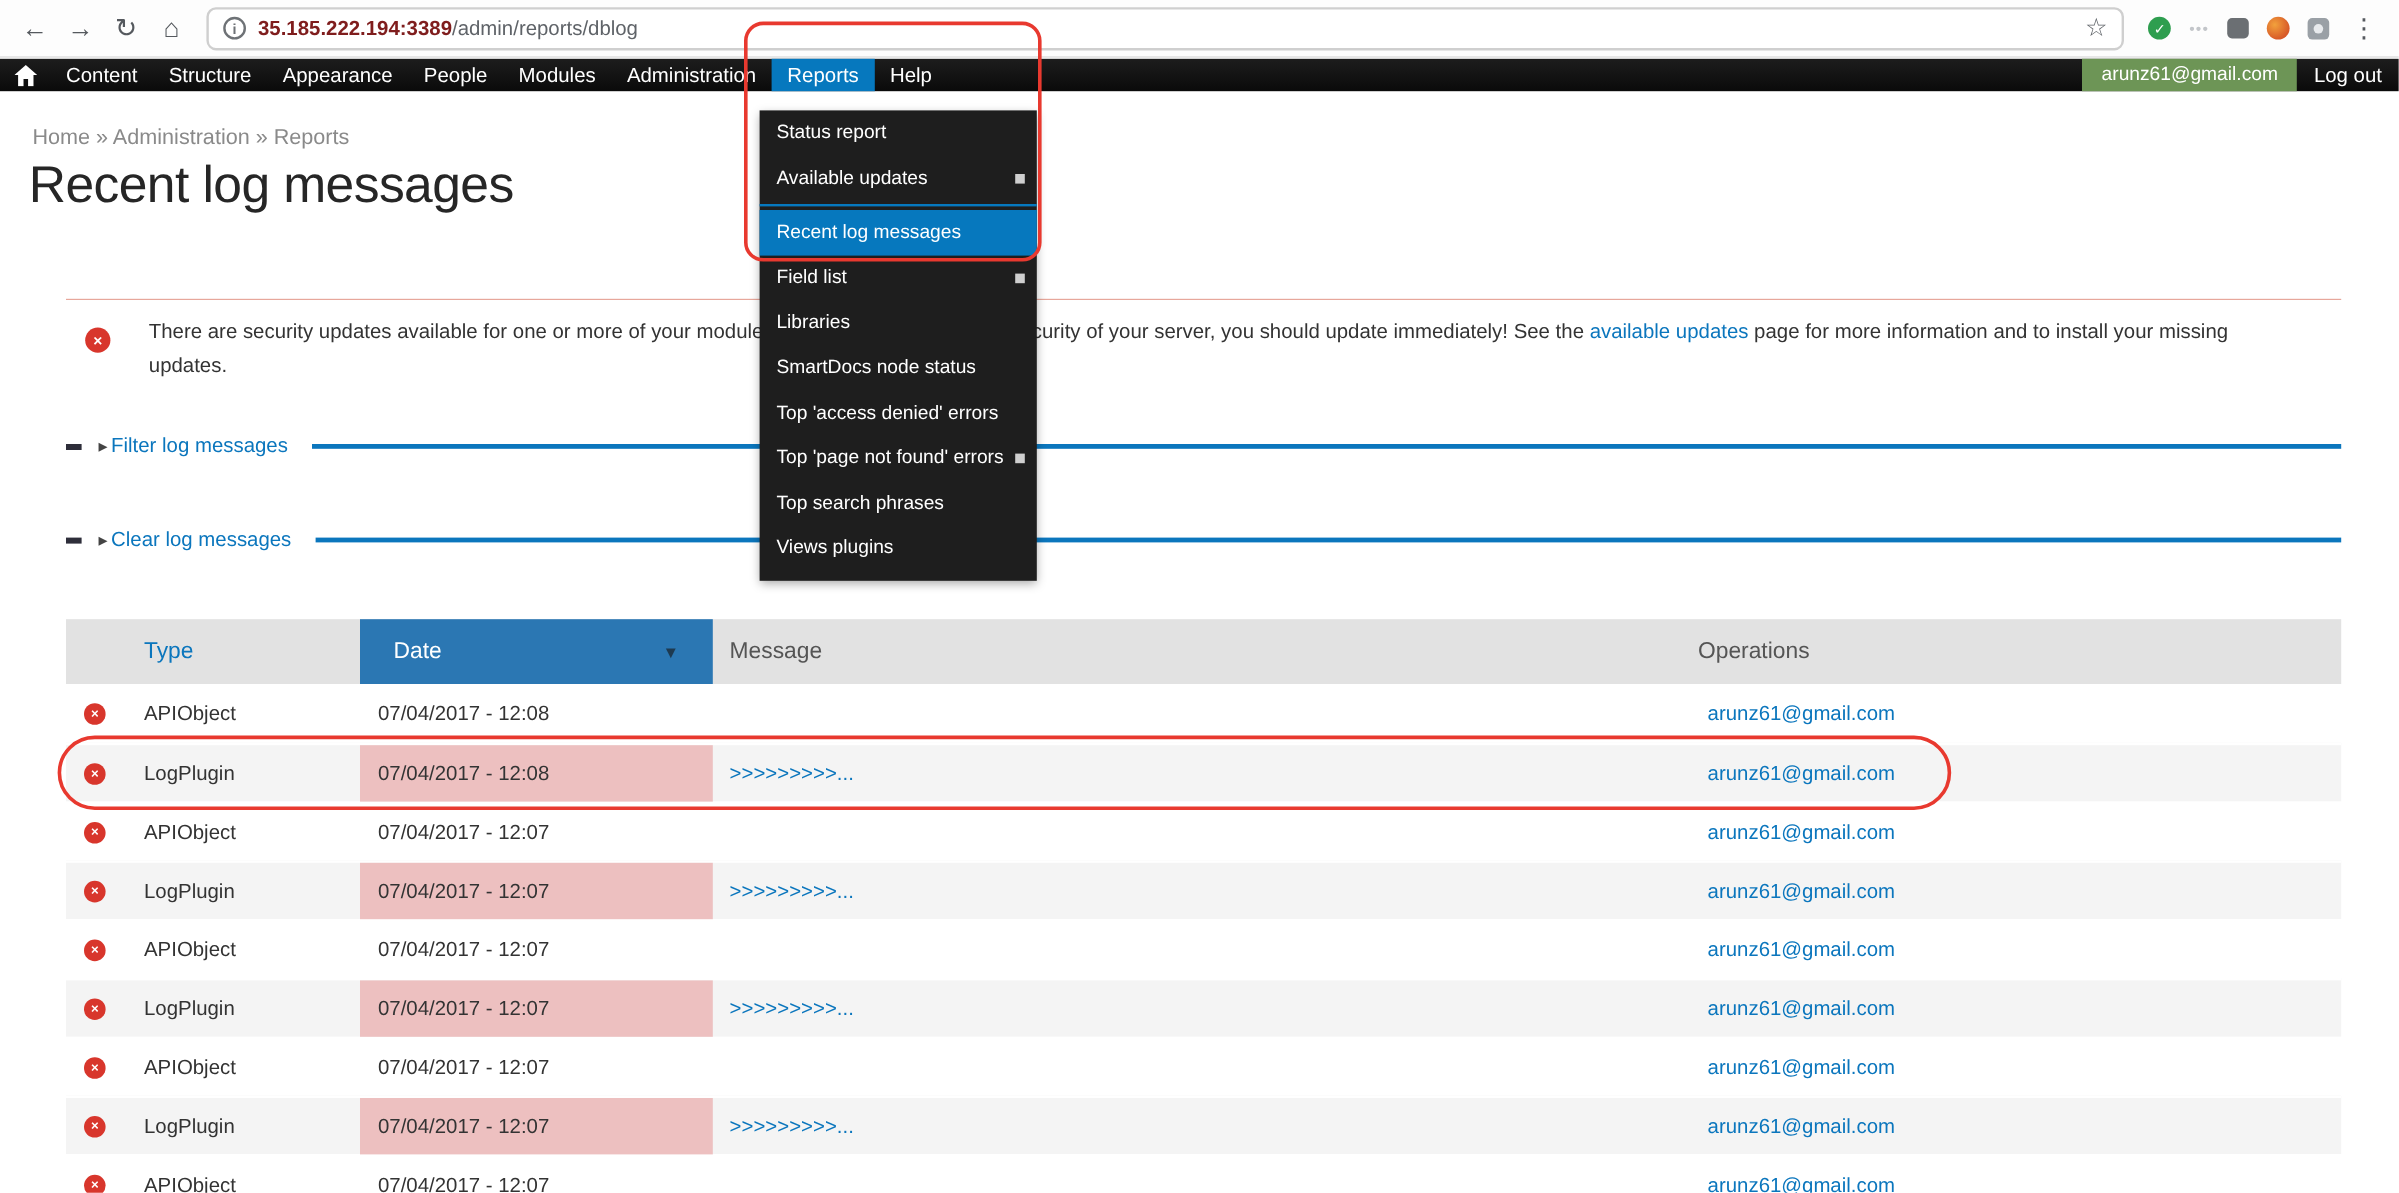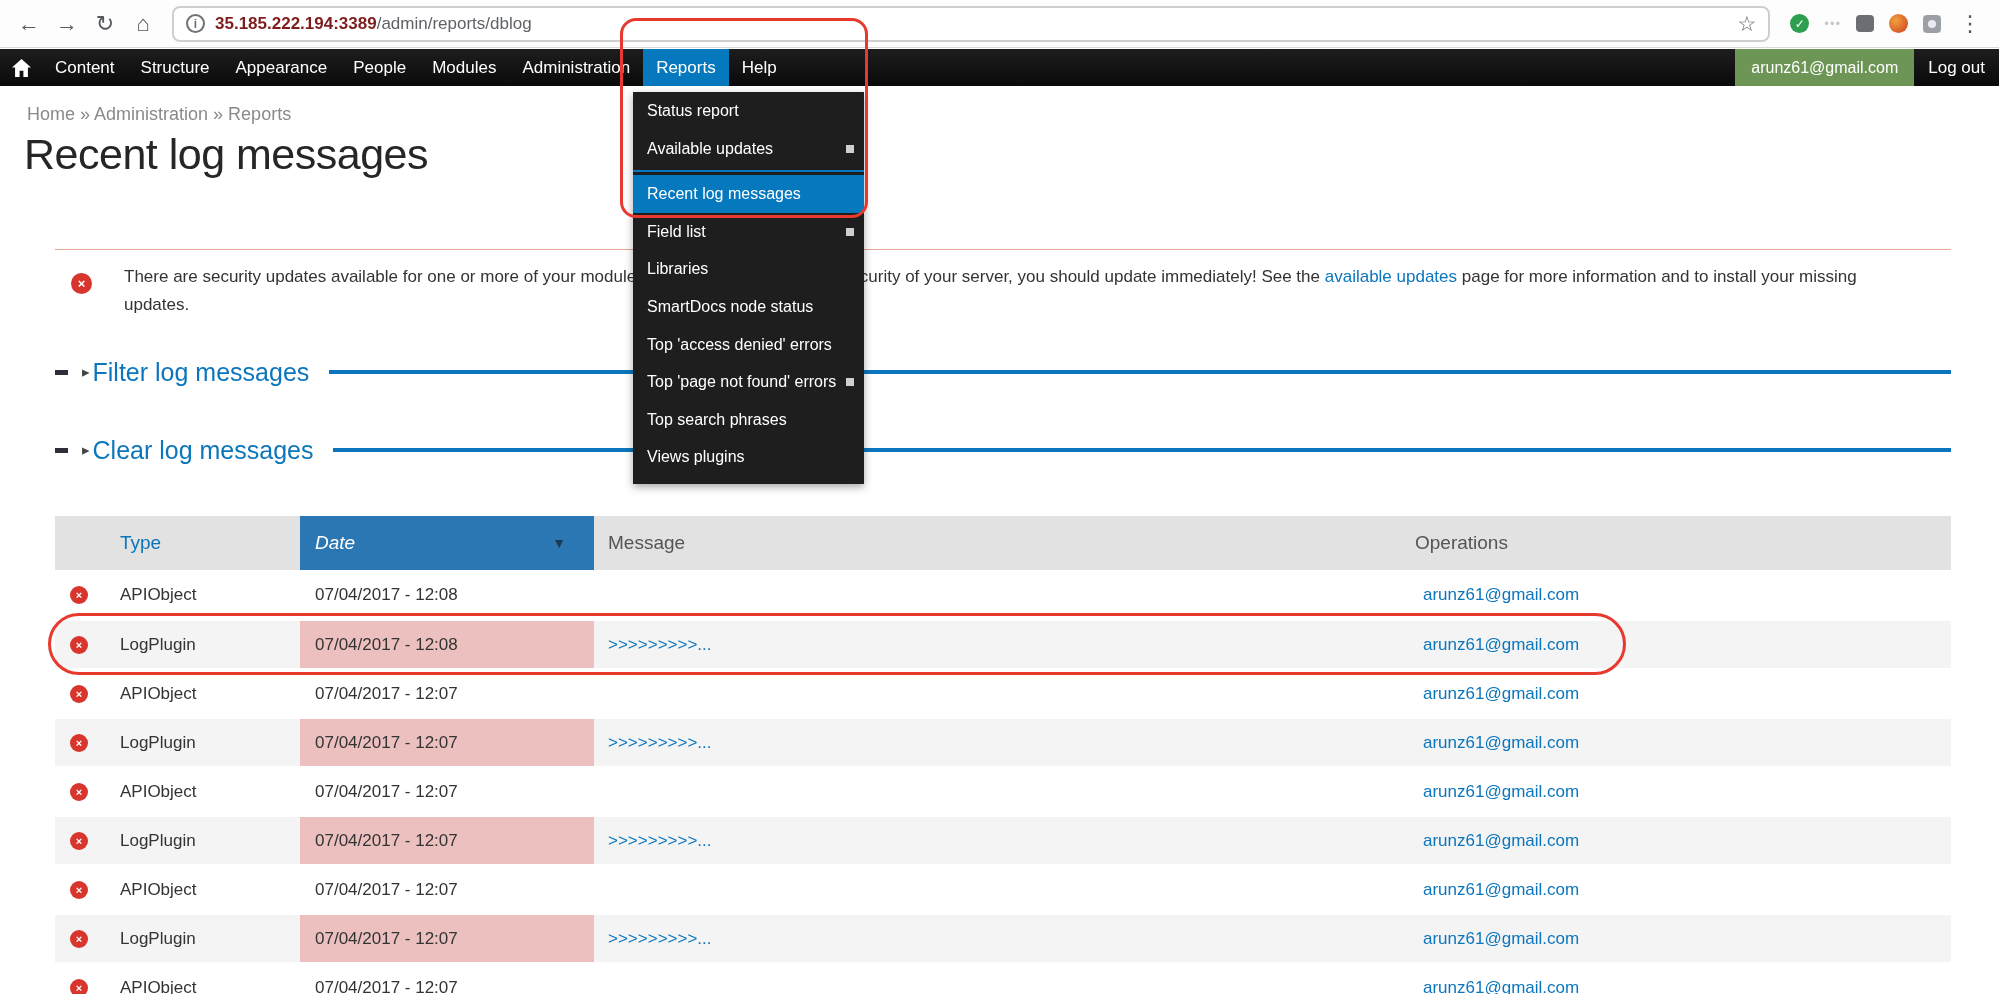--- a/index.html
+++ b/index.html
@@ -38,21 +38,21 @@
   .ext-dots { color:#c3c6ca; font-size:13px; letter-spacing:1px; }
   .ext-shape { width:18px; height:17px; border-radius:4px; background:#6b6f73; }
   .ext-circle { width:19px; height:19px; border-radius:50%;
     background:radial-gradient(circle at 35% 35%, #f2a13c, #d85a28 70%); }
   .ext-square { width:18px; height:18px; border-radius:4px; background:#9aa0a6;
     display:flex; align-items:center; justify-content:center; }
   .ext-square::after { content:""; width:8px; height:8px; border-radius:50%; background:#e8eaed; }
 
   
   .admin-toolbar {
-    position:absolute; top:49px; left:0; right:0; height:37px;
+    position:absolute; top:49px; left:0; right:0; height:27px;
     background:linear-gradient(#1d1d1d, #0a0a0a);
     display:flex; align-items:stretch; color:#fff; font-size:17px; z-index:40;
   }
   .tb-home { width:42px; display:flex; align-items:center; justify-content:center; }
   .tb-item { padding:0 13px; display:flex; align-items:center; white-space:nowrap; cursor:default; }
   .tb-item.active { background:var(--toolbar-highlight); }
   .tb-spacer { flex:1; }
   .tb-account { background:var(--account-green); display:flex; align-items:center; padding:0 16px; font-size:16px; }
   .tb-logout { display:flex; align-items:center; padding:0 14px; }
 
@@ -88,30 +88,30 @@
   }
   .msg-text { margin-left:69px; width:1800px; font-size:17px; line-height:1.62; color:#333; }
   .inline-link { color:var(--accent); text-decoration:none; }
 
   
   .fieldset { position:absolute; left:55px; width:1896px; height:32px;
     display:flex; align-items:center; z-index:5; }
   #fs-filter { top:356px; } #fs-clear { top:434px; }
   .fs-dash { width:13px; height:5px; background:#2e2e3a; margin-right:14px; flex:none; }
   .fs-arrow { color:#444; font-size:15px; margin-right:3px; }
-  .fs-title { color:var(--accent); font-size:25px; margin-right:20px; white-space:nowrap; }
+  .fs-title { color:var(--accent); font-size:17px; margin-right:20px; white-space:nowrap; }
   .fs-line { flex:1; height:4px; background:var(--accent); }
 
   
   .logtable { position:absolute; top:516px; left:55px; width:1896px; z-index:5; }
   .thead, .trow { display:grid; grid-template-columns:245px 294px 811px 328px 218px; }
   .thead { height:54px; background:#e2e2e2; }
   .hcell { display:flex; align-items:center; font-size:19px; color:#555; }
   .h-type { padding-left:65px; color:var(--accent); }
-  .h-date { background:var(--sort-header); color:#fff; padding-left:15px; position:relative;font-style:italic; }
+  .h-date { background:var(--sort-header); color:#fff; padding-left:28px; position:relative; }
   .sort-arrow { position:absolute; right:28px; top:50%; transform:translateY(-50%);
     color:#1e3a50; font-size:14px; }
   .h-msg { padding-left:14px; }
   .h-user { padding-left:18px; color:var(--accent); }
   .h-ops { padding-left:10px; }
   .trow { height:49px; }
   .trow + .trow { border-top:2px solid #fff; }
   .trow.odd { background:#fff; }
   .trow.even { background:#f4f4f4; }
   .cell { display:flex; align-items:center; font-size:17px; color:#333; min-width:0; }

